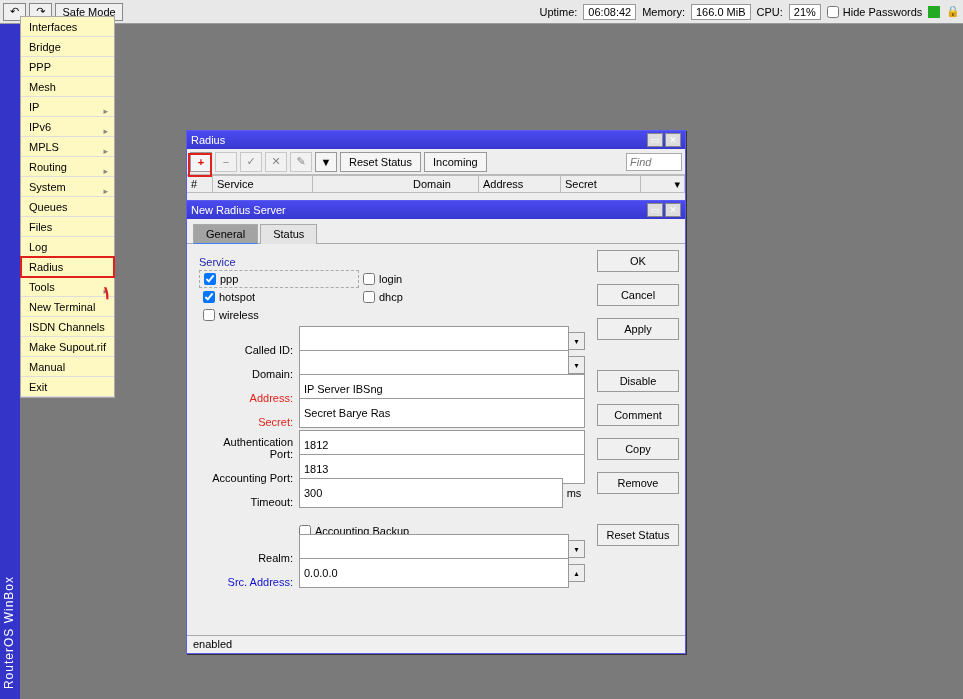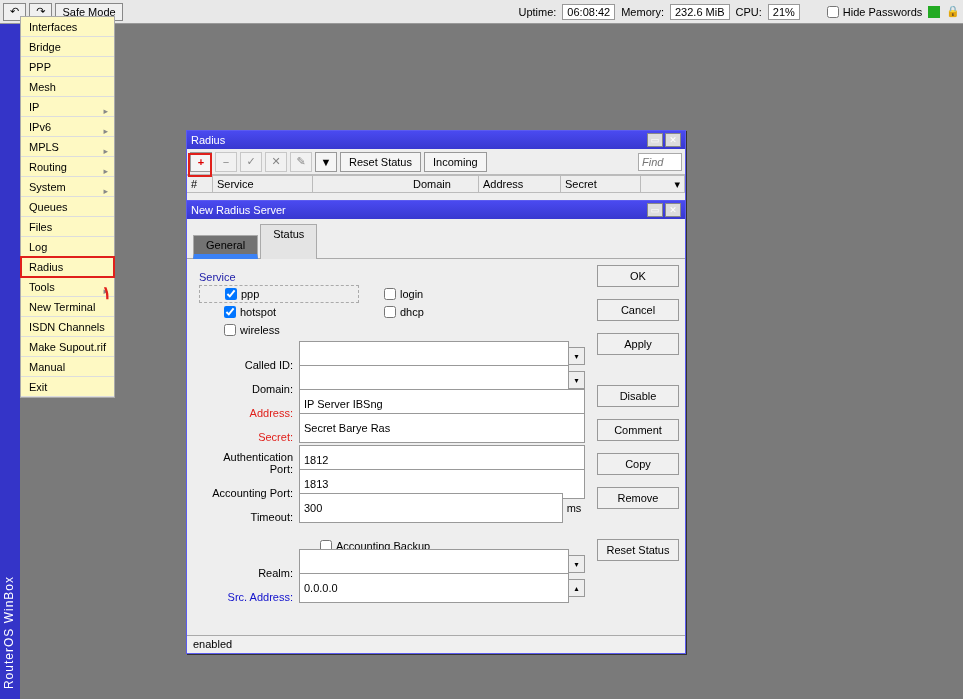--- a/index.html
+++ b/index.html
@@ -28,36 +28,36 @@
 .win { position: absolute; background: #eee; border: 1px solid #5b5bf0; box-shadow: 1px 1px 0 #333; }
 .win-radius { left: 186px; top: 130px; width: 500px; height: 524px; }
 .win-title { background: linear-gradient(#4a4af0,#3838d0); color: #fff; height: 18px; padding: 0 4px; display: flex; align-items: center; font-size: 11px; }
 .win-title .wt-right { margin-left: auto; display: flex; gap: 2px; }
 .win-btn { width: 16px; height: 14px; background: #ddd; border: 1px solid #888; font-size: 9px; line-height: 12px; text-align: center; cursor: pointer; }
 
 .radius-toolbar { height: 26px; padding: 3px; display: flex; align-items: center; gap: 3px; border-bottom: 1px solid #bbb; }
 .tbic { width: 22px; height: 20px; border: 1px solid #999; background: #f5f5f5; display: inline-flex; align-items: center; justify-content: center; cursor: pointer; }
 .tbic.dis { opacity: .45; }
 .tbbtn { height: 20px; padding: 0 8px; border: 1px solid #999; background: #f5f5f5; cursor: pointer; }
-.find-inp { width: 44px; height: 18px; border: 1px solid #aaa; padding: 0 3px; font-style: italic; color: #888; }
+.find-inp { width: 56px; height: 18px; border: 1px solid #aaa; padding: 0 3px; font-style: italic; color: #888; }
 .col-head { height: 18px; background: #eee; display: flex; border-top: 1px solid #bbb; border-bottom: 1px solid #bbb; }
 .col-head > div { border-right: 1px solid #bbb; padding: 2px 4px; }
 
 .win-new { left: 186px; top: 200px; width: 500px; height: 454px; z-index: 5; }
 .tabs { display: flex; padding: 4px 6px 0 6px; gap: 2px; border-bottom: 1px solid #aaa; }
 .tab { padding: 3px 12px; border: 1px solid #aaa; background: #e4e4e4; cursor: pointer; border-bottom: none; position: relative; top: 1px; }
-.tab.active { background: #737373; border-bottom: 5px solid #3b82f6; margin-top: 11px; }
+.tab.active { background: #a3a3a3; border-bottom: 1px solid #3b82f6; }
 
 .dlg-body { display: flex; padding: 6px; gap: 6px; height: calc(100% - 60px); }
 .dlg-main { flex: 1; padding: 6px; overflow: hidden; }
 .dlg-side { width: 82px; display: flex; flex-direction: column; gap: 12px; }
 .dlg-side button { height: 22px; border: 1px solid #999; background: #f0f0f0; cursor: pointer; }
 
 .fieldset-label { color: #22a; margin-bottom: 2px; }
-.chk-row { display: flex; align-items: center; gap: 4px; height: 18px; margin-left: 21px; }
+.chk-row { display: flex; align-items: center; gap: 4px; height: 18px; }
 .service-grid { display: grid; grid-template-columns: 160px 160px; margin: 2px 0 8px 0; }
 .service-grid .cell { display: flex; align-items: center; gap: 4px; height: 18px; padding-left: 4px; }
 .dashbox { border: 1px dashed #aaa; padding: 0 2px; }
 input[type="checkbox"] { width: 12px; height: 12px; }
 
 .frow { display: flex; align-items: flex-end; height: 24px; }
 .flabel { width: 100px; text-align: right; padding-right: 6px; }
 .finput { flex: 1; display: flex; align-items: center; }
 .finput input[type="text"] { flex: 1; height: 30px; border: 1px solid #999; padding: 0 4px; background: #fff; }
 .finput .dd { width: 16px; height: 18px; border: 1px solid #999; border-left: none; display: flex; align-items: center; justify-content: center; background: #eee; cursor: pointer; font-size: 8px; }
@@ -69,21 +69,21 @@
 <body>
 
 <div class="toolbar">
   <button class="tb-btn">↶</button>
   <button class="tb-btn">↷</button>
   <button class="tb-btn">Safe Mode</button>
   <div class="tb-right">
     <span>Uptime:</span>
     <span class="tb-box">06:08:42</span>
     <span>Memory:</span>
-    <span class="tb-box">232.6 MiB</span>
+    <span class="tb-box">166.0 MiB</span>
     <span>CPU:</span>
     <span class="tb-box">21%</span>
     <label class="chk-row">
       <input type="checkbox" style="">
         <span>Hide Passwords</span>
     </label>
     <span class="square sq-green"></span>
     <span class="sq-lock">🔒</span>
   </div>
 </div>

